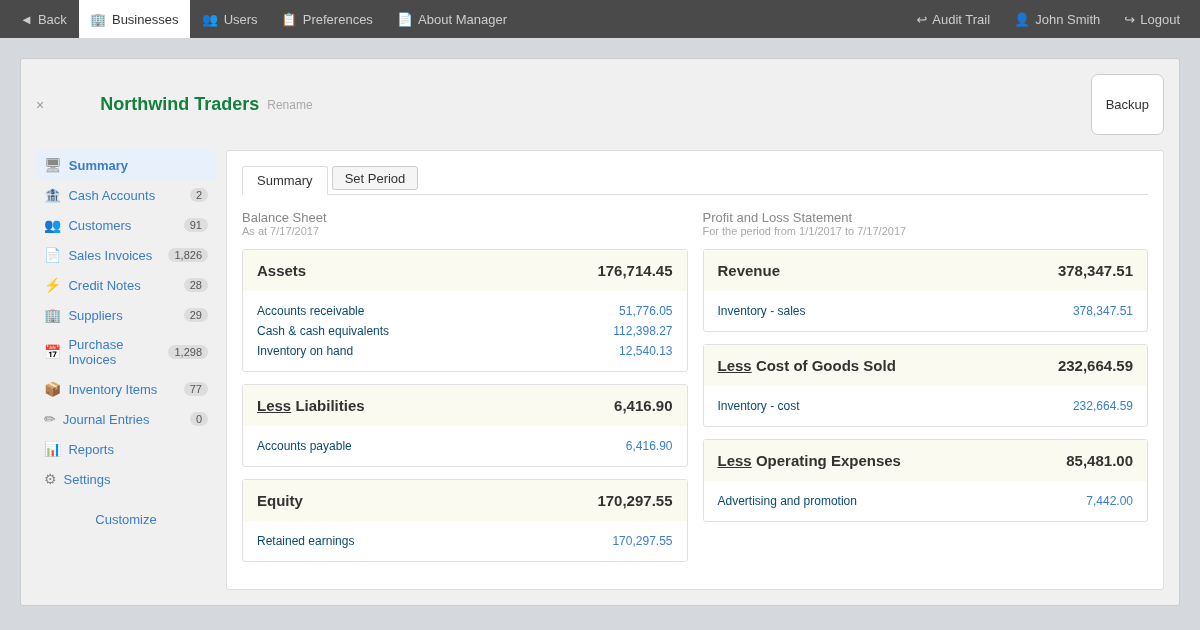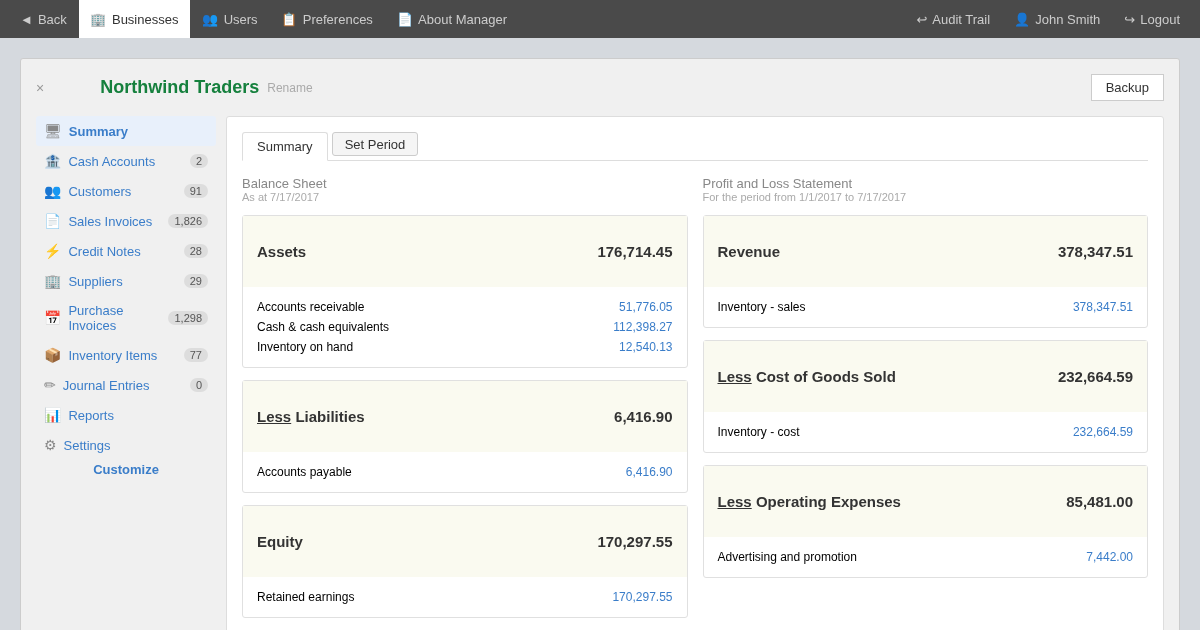--- a/index.html
+++ b/index.html
@@ -59,24 +59,24 @@
       font-size: 18px;
       font-weight: bold;
       color: #15803d;
       margin-left: 44px;
     }
     .rename-link { color: #aaa; font-size: 12px; cursor: pointer; }
     .close-x { color: #999; cursor: pointer; font-size: 14px; margin-right: 4px; }
     .backup-btn {
       background: #fff;
       border: 1px solid #ccc;
-      padding: 5px 14px;
-      cursor: pointer;
-      font-size: 13px;
-      border-radius: 0;
+      padding: 22px 14px;
+      cursor: pointer;
+      font-size: 13px;
+      border-radius: 7px;
       color: #333;
     }
 
     
     .panel-body {
       display: flex;
       gap: 0;
     }
 
     
@@ -100,25 +100,24 @@
     .sidebar-badge {
       background: #ddd;
       color: #555;
       font-size: 11px;
       padding: 1px 6px;
       border-radius: 10px;
     }
     .sidebar-icon { font-size: 14px; color: #888; }
     .customize-link {
       text-align: center;
-      margin-top: 2px;
+      margin-top: 18px;
       color: #3a7dc9;
       cursor: pointer;
       font-size: 13px;
-      font-weight: bold;
     }
 
     
     .content-area {
       flex: 1;
       background: #fff;
       border: 1px solid #ddd;
       border-radius: 3px;
       padding: 15px;
     }
@@ -184,21 +183,21 @@
 
     
     .fin-card {
       border: 1px solid #e0e0e0;
       border-radius: 3px;
       margin-bottom: 12px;
     }
     .fin-card-header {
       display: flex;
       justify-content: space-between;
-      padding: 27px 14px;
+      padding: 12px 14px;
       background: #fafaf0;
     }
     .fin-card-header .card-title {
       font-size: 15px;
       font-weight: bold;
       color: #333;
     }
     .fin-card-header .card-title .underline { text-decoration: underline; }
     .fin-card-header .card-total {
       font-size: 15px;
@@ -207,21 +206,21 @@
     }
     .fin-card-body {
       padding: 10px 14px;
     }
     .fin-row {
       display: flex;
       justify-content: space-between;
       padding: 3px 0;
       font-size: 12px;
     }
-    .fin-row .row-label { color: #000000; }
+    .fin-row .row-label { color: #0c4a6e; }
     .fin-row .row-value { color: #3a7dc9; }
 
     
     .fin-card.highlight .fin-card-header { background: #fafaf0; }
   </style>
 </head>
 <body>
 
 <nav class="top-nav">
   <div class="top-nav-left">

